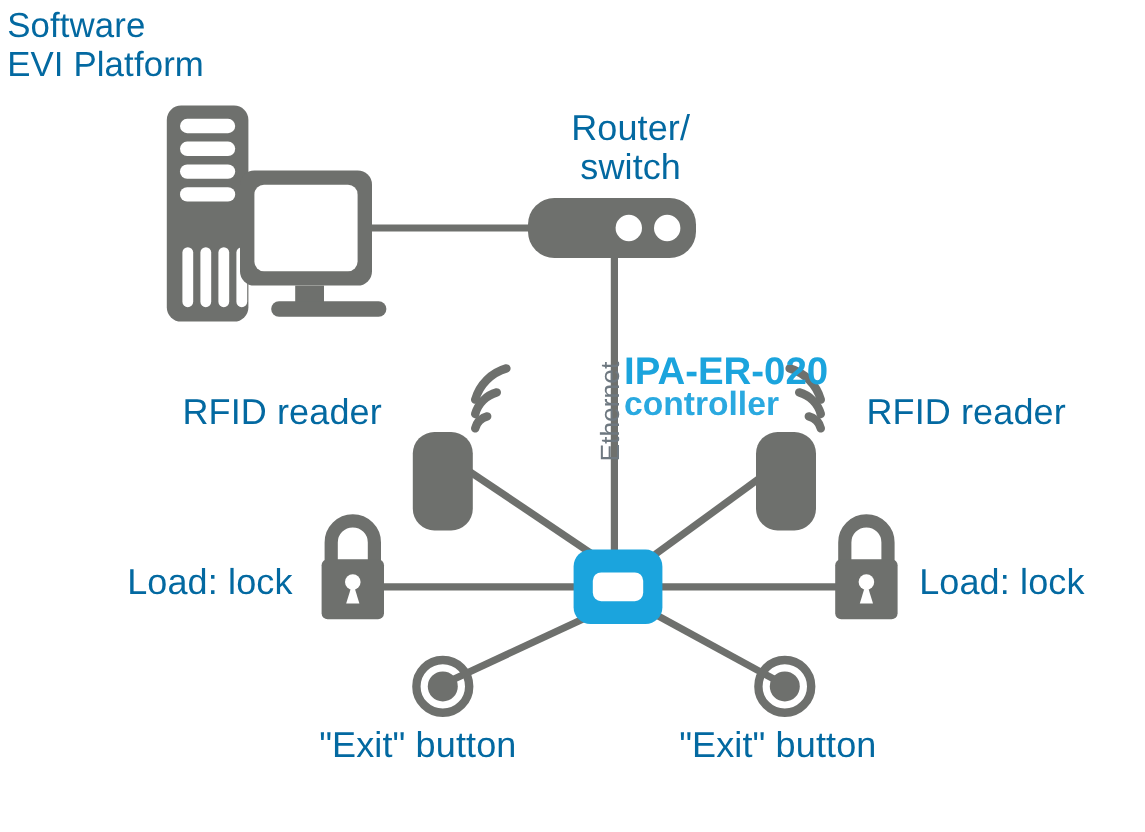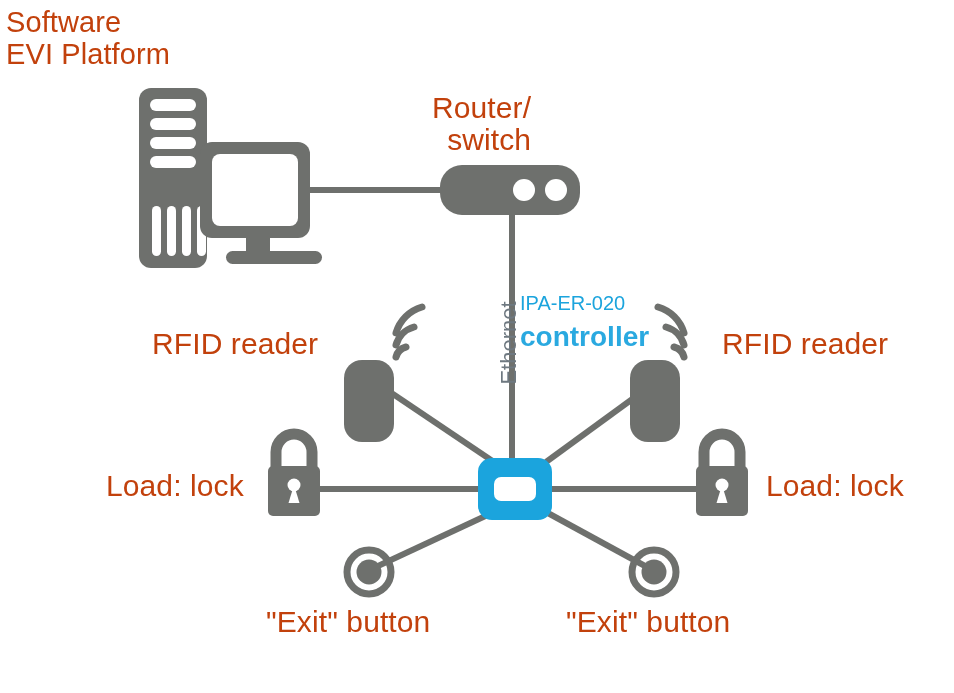--- a/index.html
+++ b/index.html
@@ -19,51 +19,51 @@
   }
   #diagram-svg {
     position: absolute;
     left: 0;
     top: 0;
     width: 954px;
     height: 693px;
   }
   .lbl {
     position: absolute;
-    color: #c2410c;
+    color: #0369a1;
     font-size: 30px;
     line-height: 1.08;
     white-space: pre;
     letter-spacing: 0.1px;
   }
   #title-label {
     left: 6px;
     top: 6px;
     font-size: 29px;
     line-height: 1.12;
   }
   #router-label {
-    left: 432px;
+    left: 476px;
     top: 92px;
-    text-align: right;
+    text-align: center;
   }
   #rfid-left-label  { left: 152px; top: 328px; }
   #rfid-right-label { left: 722px; top: 328px; }
   #lock-left-label  { left: 106px; top: 470px; }
   #lock-right-label { left: 766px; top: 470px; }
   #exit-left-label  { left: 266px; top: 606px; }
   #exit-right-label { left: 566px; top: 606px; }
 
   #ctrl-name-label {
     position: absolute;
     left: 520px;
     top: 293px;
     color: #1ba4dd;
-    font-size: 20px;
-    font-weight: normal;
+    font-size: 32px;
+    font-weight: bold;
     line-height: 1.06;
     white-space: pre;
   }
   #ctrl-sub-label {
     position: absolute;
     left: 520px;
     top: 322px;
     color: #2aa9e0;
     font-size: 28px;
     line-height: 1.06;

